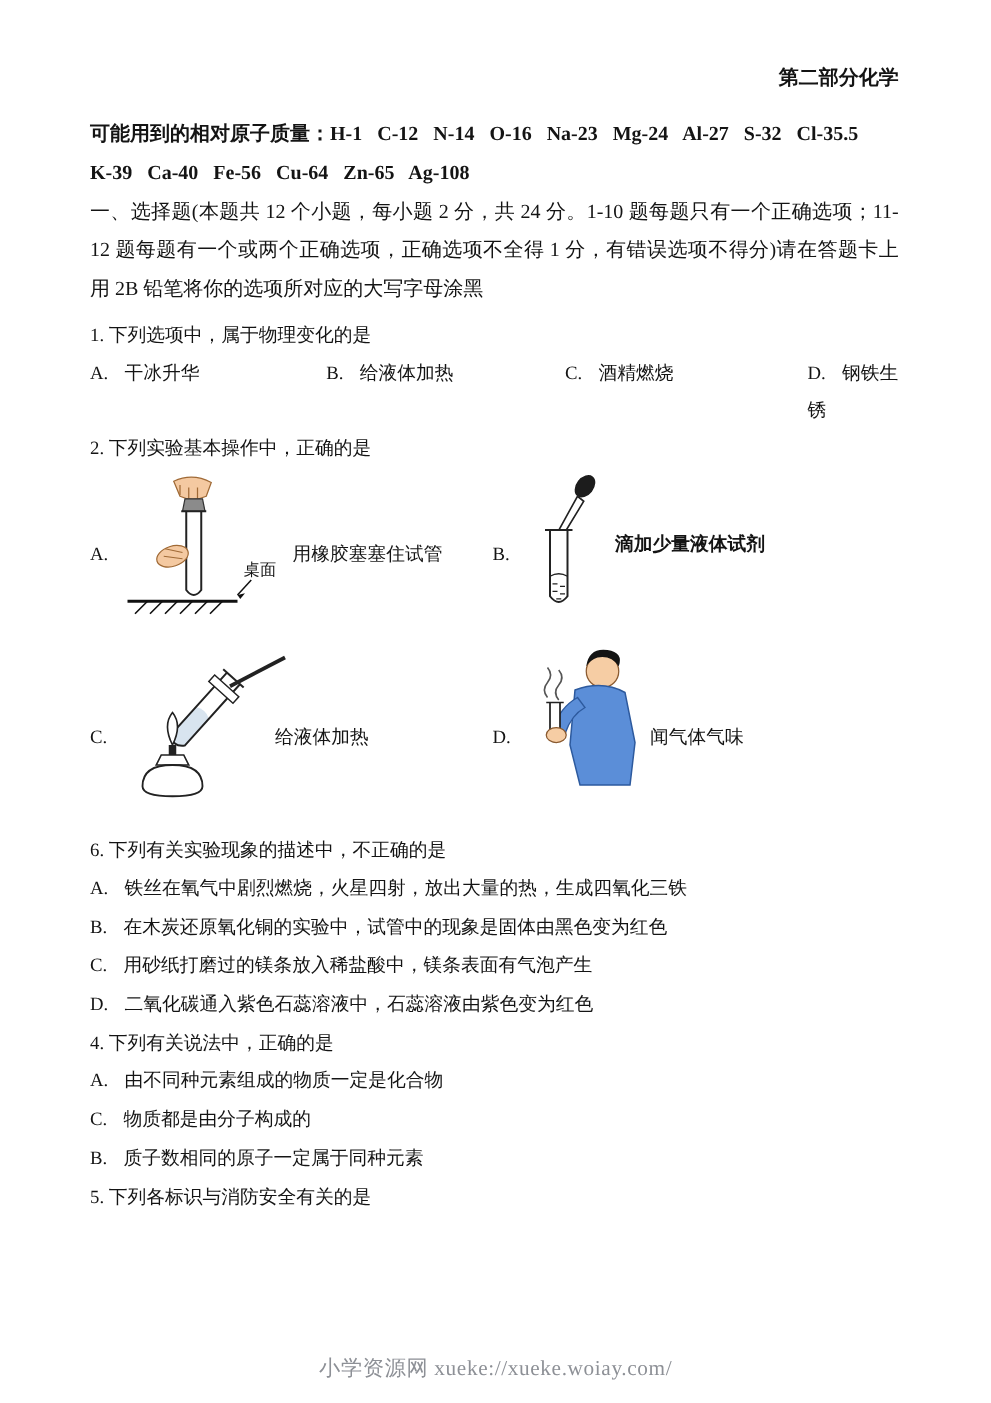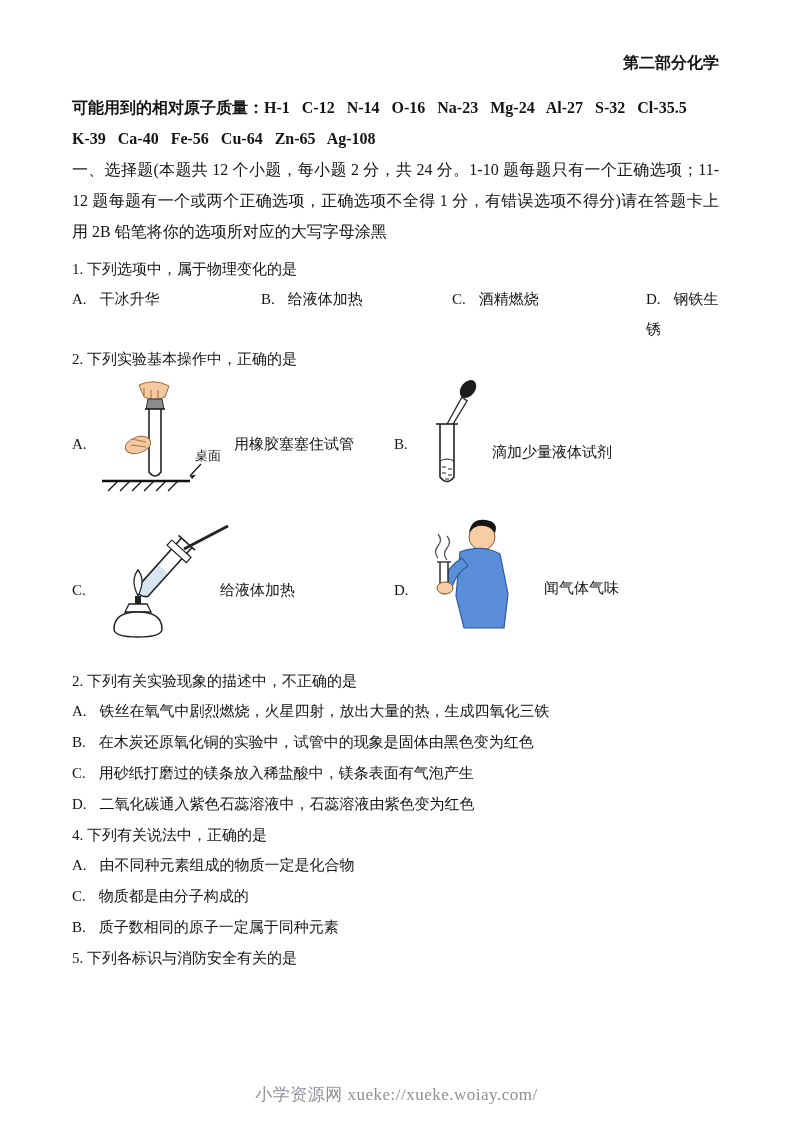--- a/index.html
+++ b/index.html
@@ -86,21 +86,21 @@
 
     <span class="lbl" style="left:322px;top:60px;">B.</span>
     <svg class="fig" style="left:352px;top:2px;" width="62" height="120" viewBox="0 0 62 120">
       <ellipse cx="44" cy="13" rx="7" ry="10" transform="rotate(38 44 13)" fill="#1c1c1c"></ellipse>
       <polygon points="38,21 43,25 26,53 22,50" fill="#ffffff" stroke="#222" stroke-width="1.3"></polygon>
       <path d="M16 48 L16 101 Q23 110 30 101 L30 48" fill="#ffffff" stroke="#222" stroke-width="1.6"></path>
       <line x1="12" y1="48" x2="34" y2="48" stroke="#222" stroke-width="1.6"></line>
       <path d="M16 85 Q23 81 30 85" stroke="#222" stroke-width="1" fill="none"></path>
       <path d="M18 91 h4 M24 93 h4 M18 97 h4 M24 99 h4 M21 103 h4" stroke="#222" stroke-width="1" fill="none"></path>
     </svg>
-    <span class="cap" style="left:420px;top:68px;">滴加少量液体试剂</span>
+    <span class="cap" style="left:420px;top:52px;font-weight:bold;">滴加少量液体试剂</span>
 
     <span class="lbl" style="left:0;top:206px;">C.</span>
     <svg class="fig" style="left:14px;top:142px;" width="150" height="128" viewBox="0 0 150 128">
       <line x1="98" y1="33" x2="142" y2="10" stroke="#222" stroke-width="3"></line>
       <g transform="rotate(42 78 52)">
         <path d="M71 55 Q78 51 85 55 L85 84 Q78 92 71 84 Z" fill="#d8e4ef" stroke="none"></path>
         <path d="M71 18 L71 84 Q78 92 85 84 L85 18" fill="none" stroke="#222" stroke-width="1.6"></path>
         <line x1="67" y1="18" x2="89" y2="18" stroke="#222" stroke-width="1.6"></line>
         <rect x="65" y="26" width="26" height="7" fill="#ffffff" stroke="#222" stroke-width="1.2"></rect>
       </g>
@@ -116,24 +116,24 @@
       <path d="M22 44 Q17 38 22 32 Q27 26 22 20" fill="none" stroke="#555" stroke-width="1.3"></path>
       <path d="M31 46 Q26 40 31 34 Q36 28 31 22" fill="none" stroke="#555" stroke-width="1.3"></path>
       <circle cx="66" cy="23" r="13" fill="#f6cda4" stroke="#8a5a30" stroke-width="1"></circle>
       <path d="M53 19 Q55 4 70 6 Q83 8 79 19 Q73 10 62 12 Q56 14 53 19 Z" fill="#141414"></path>
       <path d="M44 38 Q66 30 84 40 L92 80 L88 114 L48 114 L40 82 Z" fill="#5b8ed8" stroke="#2d5a9e" stroke-width="1.2"></path>
       <path d="M46 44 Q32 52 27 68 L36 73 Q41 58 52 52 Z" fill="#5b8ed8" stroke="#2d5a9e" stroke-width="1.1"></path>
       <path d="M24 48 L24 77 Q28 82 32 77 L32 48" fill="#ffffff" stroke="#222" stroke-width="1.4"></path>
       <line x1="21" y1="48" x2="35" y2="48" stroke="#222" stroke-width="1.3"></line>
       <ellipse cx="29" cy="74" rx="8" ry="6" fill="#f6cda4" stroke="#8a5a30" stroke-width="1"></ellipse>
     </svg>
-    <span class="cap" style="left:472px;top:206px;font-family:Liberation Mono, monospace;">闻气体气味</span>
+    <span class="cap" style="left:448px;top:206px;">闻气体气味</span>
   </div>
 
-  <p class="stem">2. 下列有关实验现象的描述中，不正确的是</p>
+  <p class="stem">6. 下列有关实验现象的描述中，不正确的是</p>
   <p class="opt-line"><span class="opt-label">A.</span><span>铁丝在氧气中剧烈燃烧，火星四射，放出大量的热，生成四氧化三铁</span></p>
   <p class="opt-line"><span class="opt-label">B.</span><span>在木炭还原氧化铜的实验中，试管中的现象是固体由黑色变为红色</span></p>
   <p class="opt-line"><span class="opt-label">C.</span><span>用砂纸打磨过的镁条放入稀盐酸中，镁条表面有气泡产生</span></p>
   <p class="opt-line"><span class="opt-label">D.</span><span>二氧化碳通入紫色石蕊溶液中，石蕊溶液由紫色变为红色</span></p>
 
   <p class="stem">4. 下列有关说法中，正确的是</p>
   <p class="opt-line"><span class="opt-label">A.</span><span>由不同种元素组成的物质一定是化合物</span></p>
   <p class="opt-line"><span class="opt-label">C.</span><span>物质都是由分子构成的</span></p>
   <p class="opt-line"><span class="opt-label">B.</span><span>质子数相同的原子一定属于同种元素</span></p>
 

